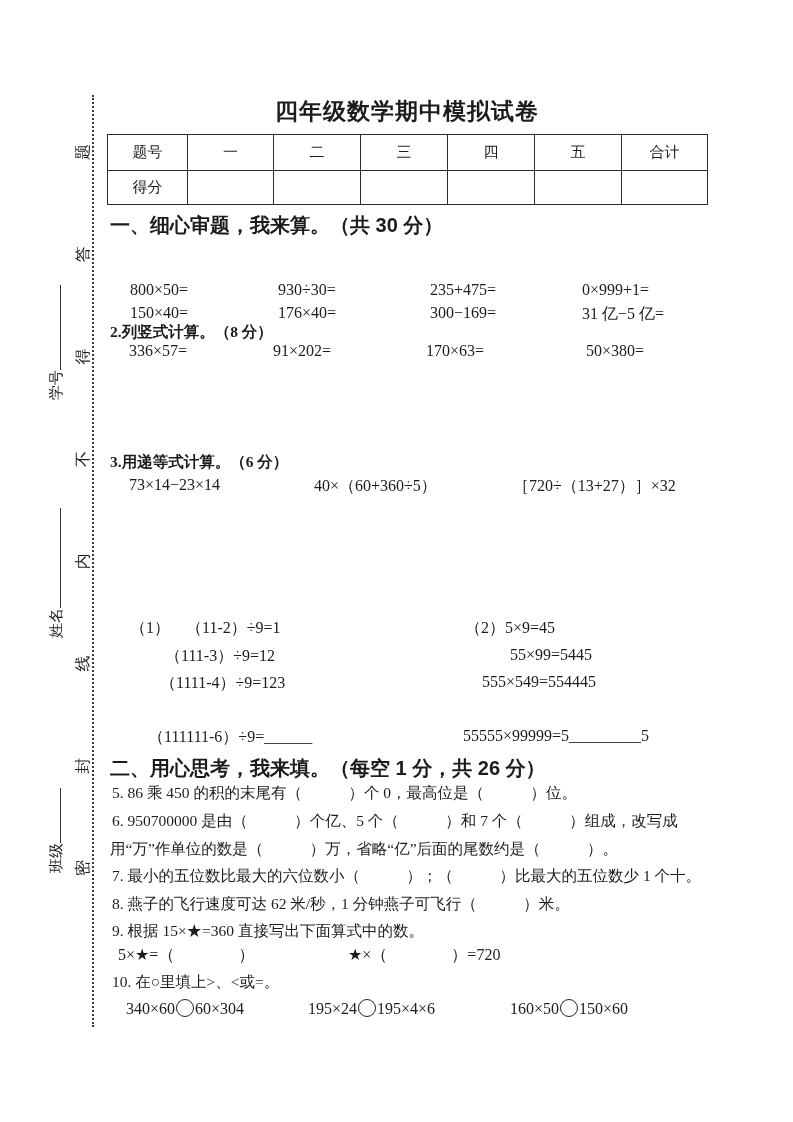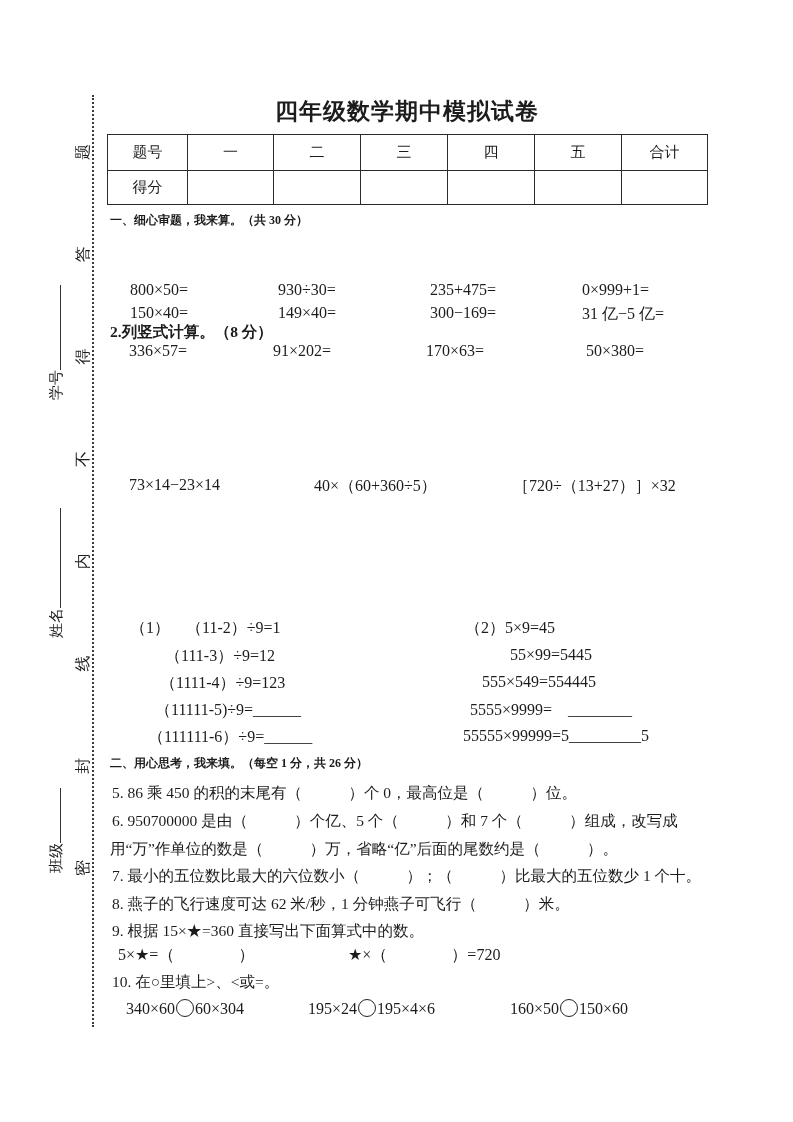--- a/index.html
+++ b/index.html
@@ -48,21 +48,21 @@
     border-collapse:collapse;table-layout:fixed;
   }
   table.score td{
     border:1.6px solid #2b2b2b;text-align:center;
     font-size:15px;padding:0;
   }
   tr.r1 td{height:35px;}
   tr.r2 td{height:33px;}
 
   
-  .sec-head{font-weight:700;font-size:12px;font-family:Liberation Serif, serif;}
+  .sec-head{font-weight:700;font-size:20px;font-family:Liberation Sans, sans-serif;}
   .sub-head{font-weight:700;font-size:15.5px;}
   .line{left:110px;width:665px;height:24px;font-size:16px;}
   .line > span{position:absolute;white-space:nowrap;}
   .plain{font-size:15.5px;white-space:nowrap;}
   .cmp-circle{
     display:inline-block;width:16px;height:16px;
     border:1.5px solid #222;border-radius:50%;
     vertical-align:-3px;margin:0 1px;
   }
 </style>
@@ -130,54 +130,51 @@
   <div class="abs sec-head nowrap" style="left:110px;top:212px">一、细心审题，我来算。（共 30 分）</div>
 
   <div class="abs line" style="top:281px">
     <span style="left:20px">800×50=</span>
     <span style="left:168px">930÷30=</span>
     <span style="left:320px">235+475=</span>
     <span style="left:472px">0×999+1=</span>
   </div>
   <div class="abs line" style="top:304px">
     <span style="left:20px">150×40=</span>
-    <span style="left:168px">149×40=</span>
+    <span style="left:168px">176×40=</span>
     <span style="left:320px">300−169=</span>
     <span style="left:472px">31 亿−5 亿=</span>
   </div>
 
   <div class="abs sub-head nowrap" style="left:110px;top:322px">2.列竖式计算。（8 分）</div>
   <div class="abs line" style="top:342px">
     <span style="left:19px">336×57=</span>
     <span style="left:163px">91×202=</span>
     <span style="left:316px">170×63=</span>
     <span style="left:476px">50×380=</span>
   </div>
 
+  <div class="abs sub-head nowrap" style="left:110px;top:452px">3.用递等式计算。（6 分）</div>
   <div class="abs line" style="top:476px">
     <span style="left:19px">73×14−23×14</span>
     <span style="left:204px">40×（60+360÷5）</span>
     <span style="left:403px">［720÷（13+27）］×32</span>
   </div>
 
   <div class="abs line" style="top:618px">
     <span style="left:20px">（1）　（11-2）÷9=1</span>
     <span style="left:355px">（2）5×9=45</span>
   </div>
   <div class="abs line" style="top:646px">
     <span style="left:55px">（111-3）÷9=12</span>
     <span style="left:400px">55×99=5445</span>
   </div>
   <div class="abs line" style="top:673px">
     <span style="left:50px">（1111-4）÷9=123</span>
     <span style="left:372px">555×549=554445</span>
-  </div>
-  <div class="abs line" style="top:700px">
-    <span style="left:45px">（11111-5)÷9=______</span>
-    <span style="left:360px">5555×9999=　________</span>
   </div>
   <div class="abs line" style="top:727px">
     <span style="left:38px">（111111-6）÷9=______</span>
     <span style="left:353px">55555×99999=5_________5</span>
   </div>
 
   <div class="abs sec-head nowrap" style="left:110px;top:755px">二、用心思考，我来填。（每空 1 分，共 26 分）</div>
   <div class="abs plain" style="left:112px;top:783px">5.  86 乘 450 的积的末尾有（　　　）个 0，最高位是（　　　）位。</div>
   <div class="abs plain" style="left:112px;top:811px">6. 950700000 是由（　　　）个亿、5 个（　　　）和 7 个（　　　）组成，改写成</div>
   <div class="abs plain" style="left:110px;top:839px">用“万”作单位的数是（　　　）万，省略“亿”后面的尾数约是（　　　）。</div>

